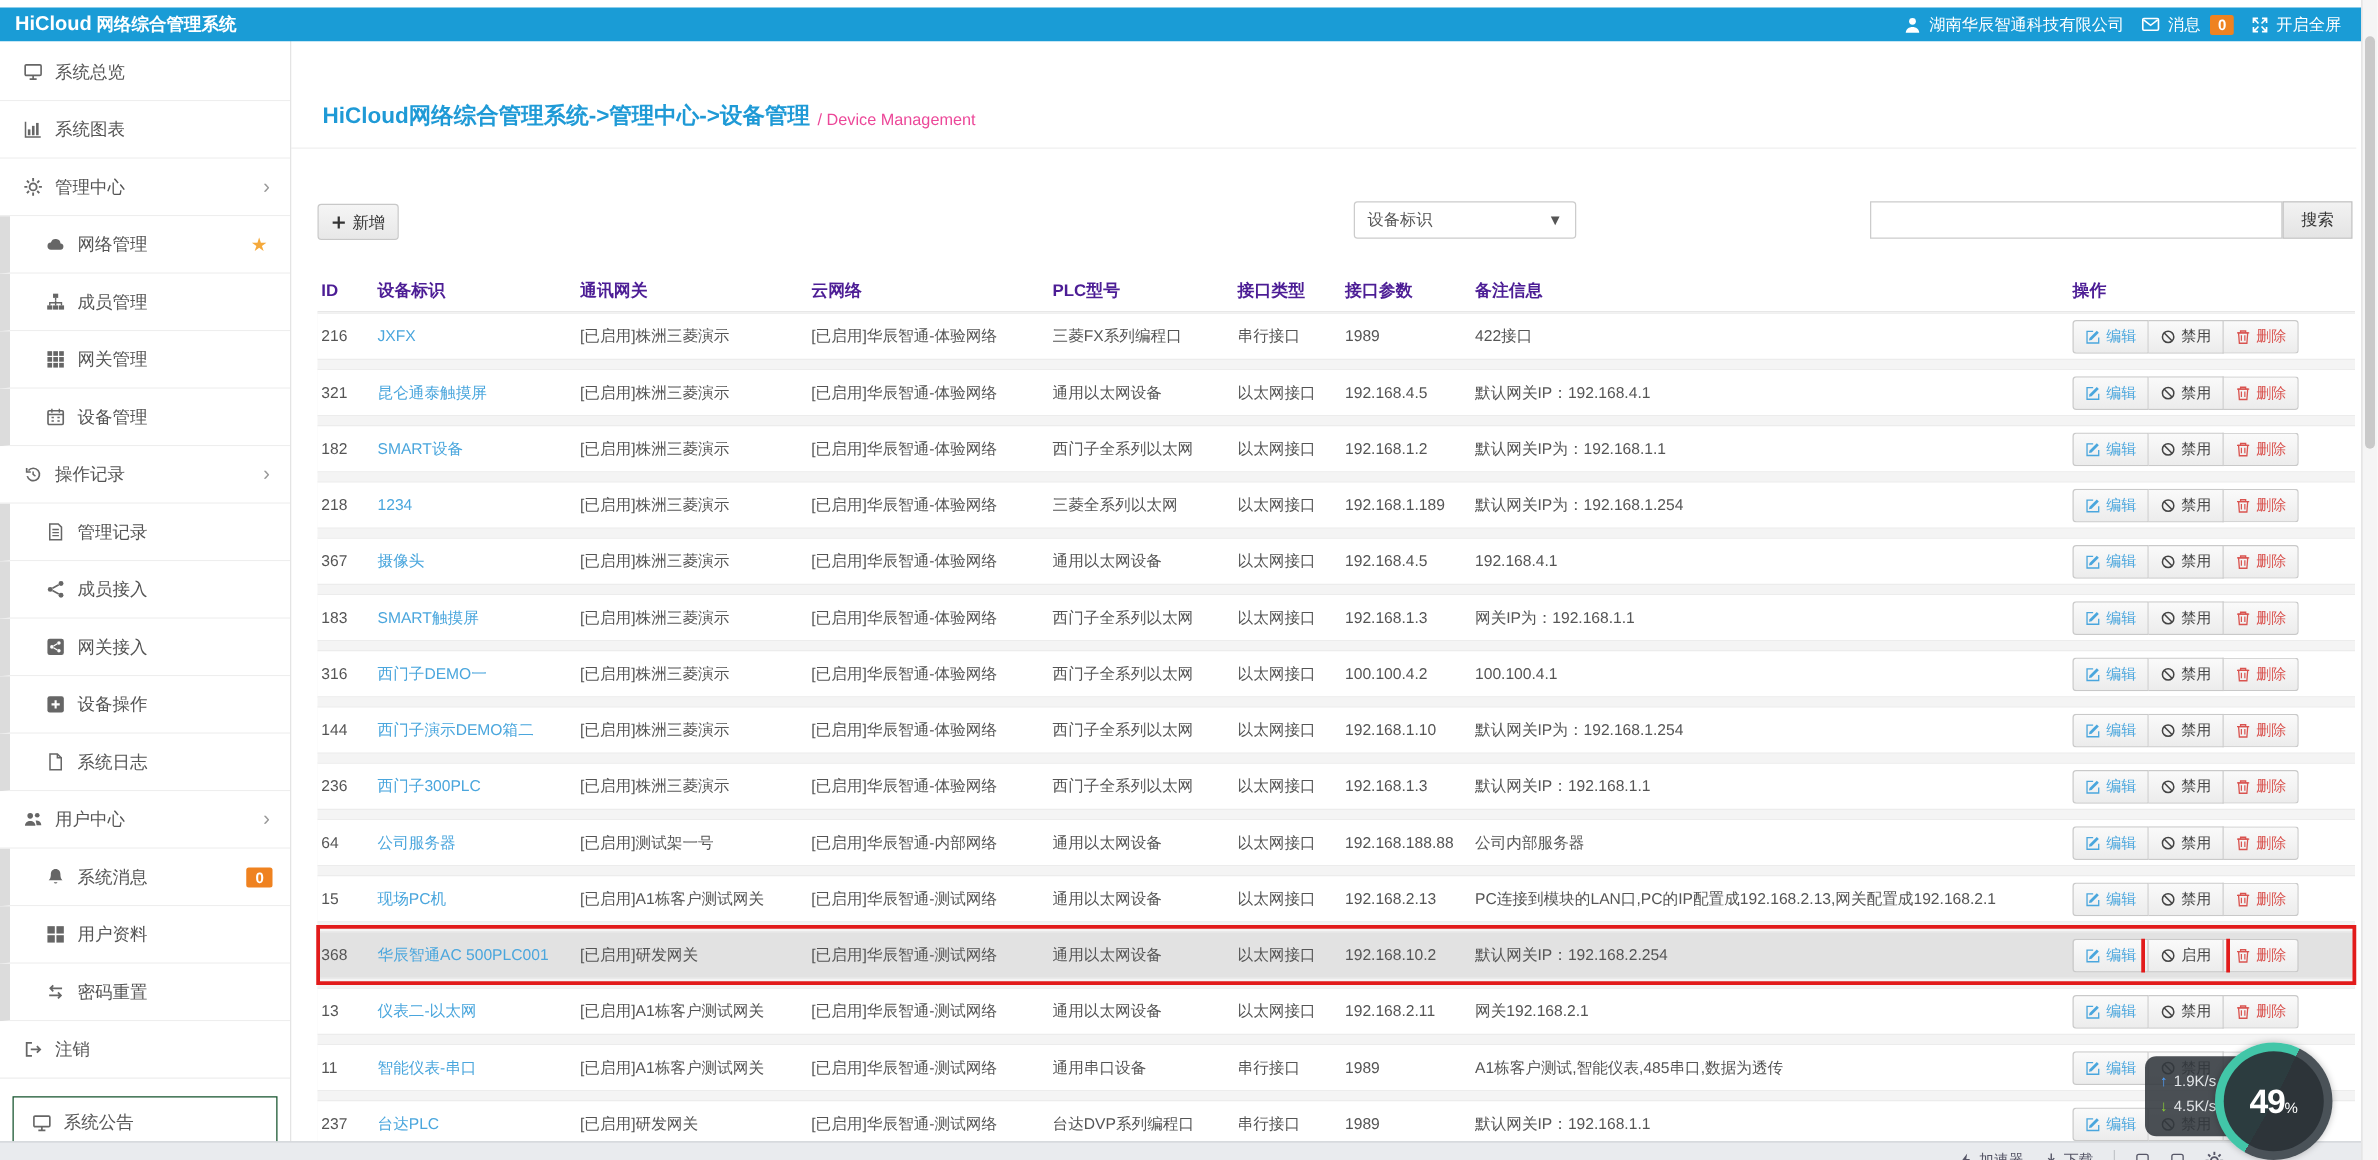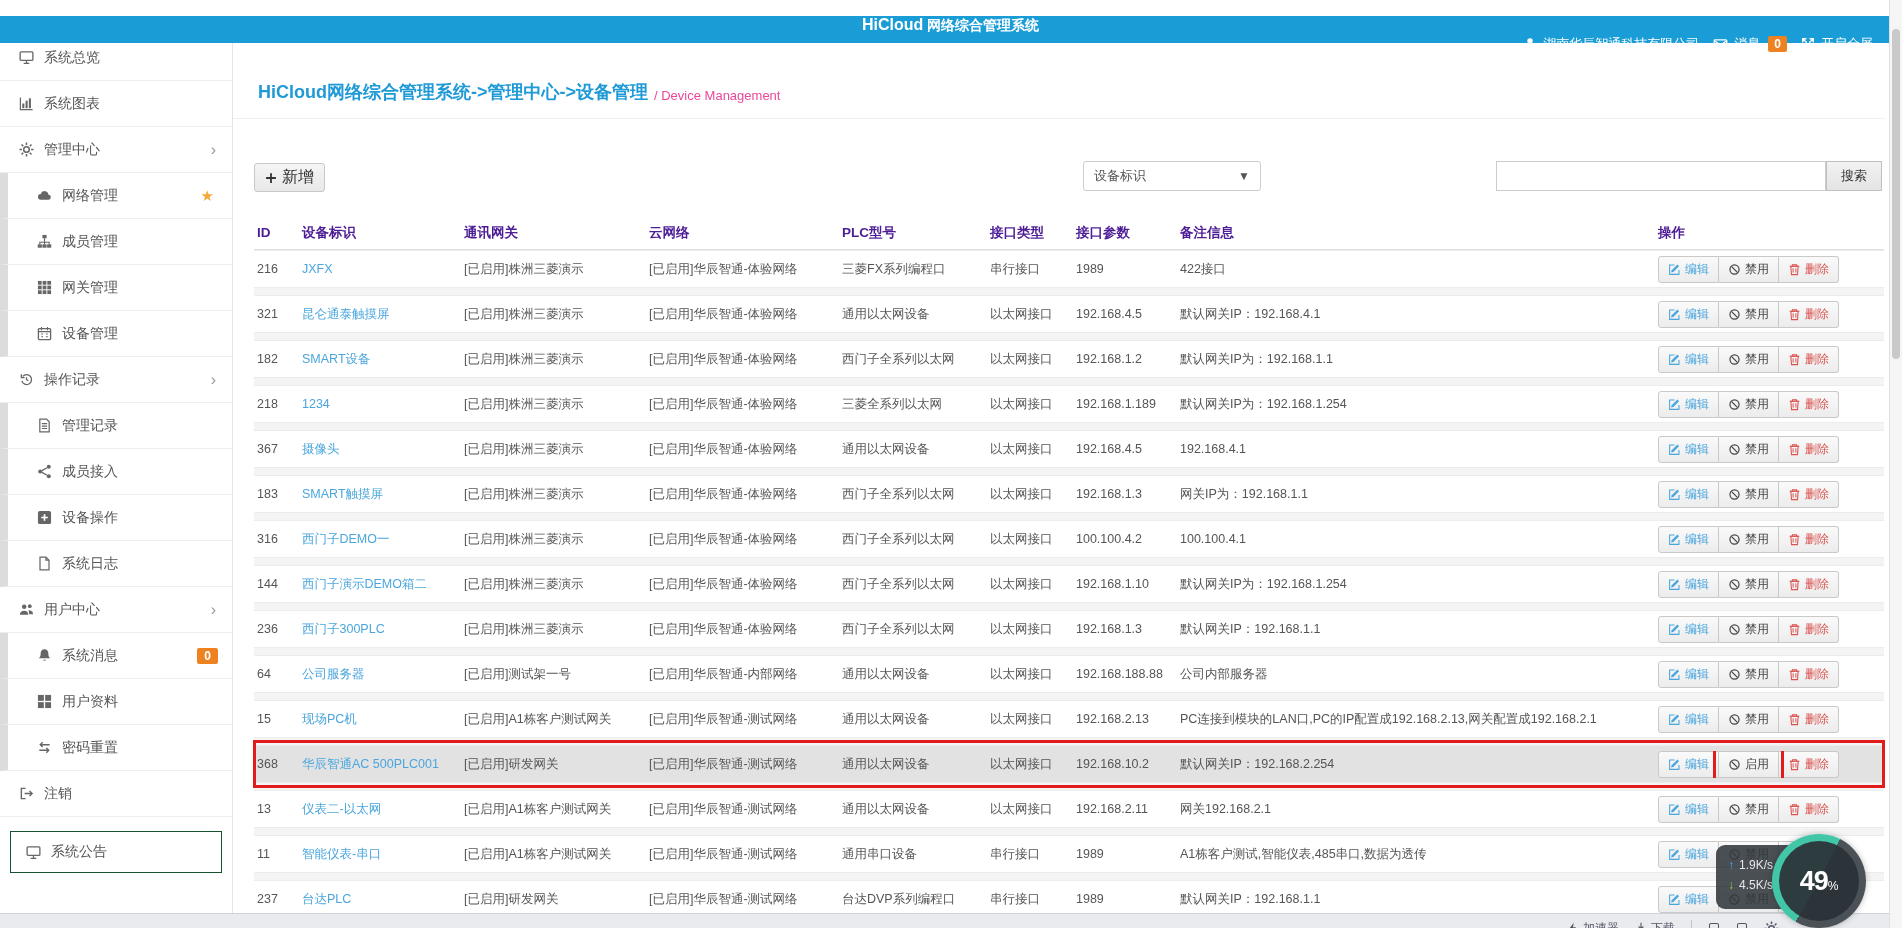--- a/index.html
+++ b/index.html
@@ -6,23 +6,23 @@
   body{
     width:1902px;height:928px;position:relative;overflow:hidden;
     font-family:"Liberation Sans","DejaVu Sans",sans-serif;
     background:#fff;color:#555;
   }
   .icn{display:inline-flex;align-items:center;justify-content:center;vertical-align:middle;}
   .icn svg{display:block;}
 
   
   .topbar{
-    position:absolute;left:0;top:16px;width:1889px;height:27px;
+    position:absolute;left:0;top:6px;width:1889px;height:27px;
     background:var(--topbar-blue,#1a9cd6);color:#fff;
-    display:flex;align-items:center;z-index:10;flex-direction:column;
+    display:flex;align-items:center;z-index:10;
   }
   .brand{padding-left:12px;font-size:15px;white-space:nowrap;}
   .brand-bold{font-weight:bold;font-size:16px;}
   .brand-rest{font-weight:bold;font-size:14px;}
   .topbar-right{margin-left:auto;display:flex;align-items:center;gap:14px;padding-right:16px;font-size:13px;}
   .tb-item{display:flex;align-items:center;gap:6px;cursor:pointer;white-space:nowrap;}
   .msg-badge{
     background:var(--badge-orange,#ef8220);color:#fff;font-weight:bold;
     font-size:12px;padding:0 6px;height:16px;line-height:16px;border-radius:2px;margin-left:2px;
   }
@@ -55,21 +55,21 @@
   .page-header{
     height:68px;border-bottom:1px solid #f0f0f0;display:flex;align-items:flex-end;
     padding:0 0 14px 28px;box-sizing:border-box;white-space:nowrap;
   }
   .bc-main{color:var(--accent-blue,#1f9ad6);font-size:18px;font-weight:bold;}
   .bc-sub{color:#ec4899;font-size:13px;margin-left:6px;padding-bottom:1px;}
 
   .add-btn{
     position:absolute;left:24px;top:112px;height:27px;padding:0 10px;
     background:linear-gradient(#f5f5f5,#e8e8e8);border:1px solid #c8c8c8;border-radius:3px;
-    display:flex;align-items:center;gap:5px;font-size:16px;color:#333;cursor:pointer;
+    display:flex;align-items:center;gap:5px;font-size:13px;color:#333;cursor:pointer;
   }
   .filter-select{
     position:absolute;left:853px;top:110px;width:178px;height:30px;box-sizing:border-box;
     border:1px solid #ccc;border-radius:3px;background:#fff;display:flex;align-items:center;
     padding:0 10px;font-size:13px;color:#555;cursor:pointer;
   }
   .filter-select .caret{margin-left:auto;color:#555;font-size:12px;}
   .search-input{
     position:absolute;left:1266px;top:110px;width:330px;height:30px;box-sizing:border-box;
     border:1px solid #ccc;padding:0 8px;font-size:13px;outline:none;color:#333;
@@ -302,20 +302,32 @@
       <div class="side-item sub">
         <span class="icn">
           <svg viewBox="0 0 16 16" width="15" height="15">
             <circle cx="12.6" cy="3" r="2.1" fill="currentColor"></circle>
             <circle cx="3.4" cy="8" r="2.1" fill="currentColor"></circle>
             <circle cx="12.6" cy="13" r="2.1" fill="currentColor"></circle>
             <path d="M5.3 7l5.4-3M5.3 9l5.4 3" stroke="currentColor" stroke-width="1.4"></path>
           </svg>
         </span>
         <span class="s-label">成员接入</span>
+      </div>
+      <div class="side-item sub">
+        <span class="icn">
+          <svg viewBox="0 0 16 16" width="15" height="15">
+            <rect x="1" y="1" width="14" height="14" rx="2" fill="currentColor"></rect>
+            <circle cx="10.8" cy="4.6" r="1.5" fill="#fff"></circle>
+            <circle cx="4.8" cy="8" r="1.5" fill="#fff"></circle>
+            <circle cx="10.8" cy="11.4" r="1.5" fill="#fff"></circle>
+            <path d="M6.2 7.3l3.2-2M6.2 8.7l3.2 2" stroke="#fff" stroke-width="1.1"></path>
+          </svg>
+        </span>
+        <span class="s-label">网关接入</span>
       </div>
       <div class="side-item sub">
         <span class="icn">
           <svg viewBox="0 0 16 16" width="15" height="15">
             <rect x="1" y="1" width="14" height="14" rx="2" fill="currentColor"></rect>
             <path d="M8 4.5v7M4.5 8h7" stroke="#fff" stroke-width="1.8"></path>
           </svg>
         </span>
         <span class="s-label">设备操作</span>
       </div>

